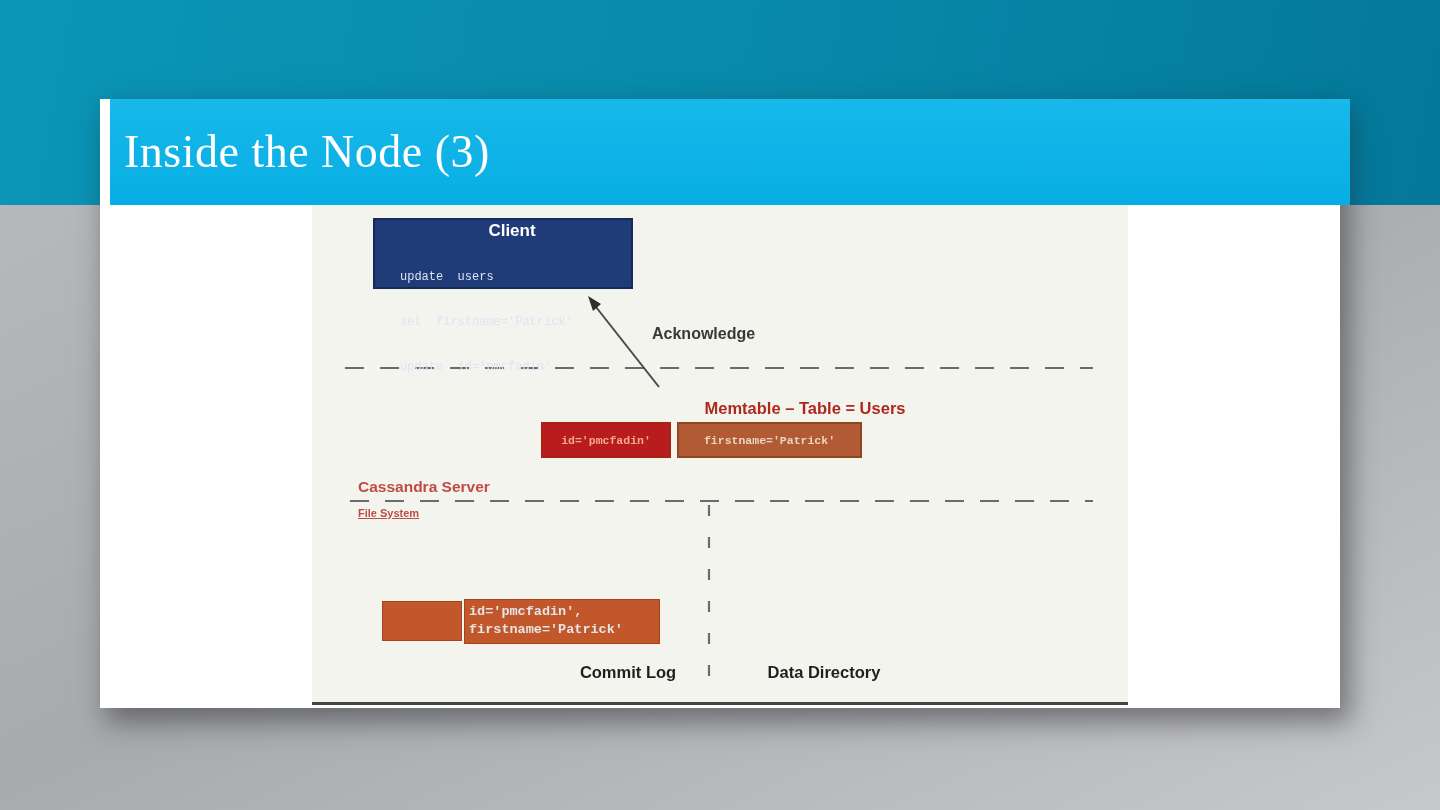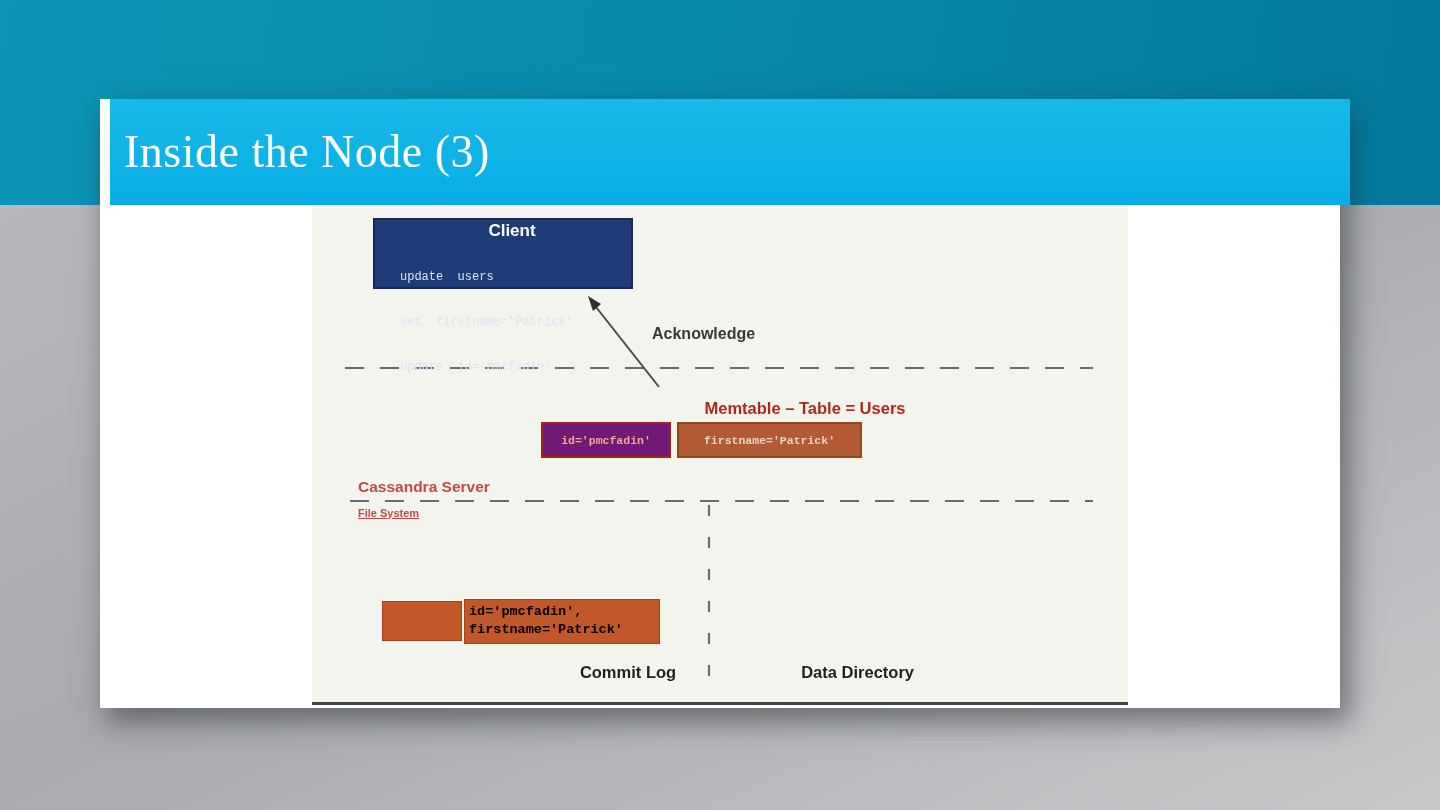--- a/index.html
+++ b/index.html
@@ -109,35 +109,35 @@
     position: absolute; left: 46px; top: 302px;
     font-size: 11px; font-weight: 700; color: #c04b43; text-decoration: underline;
   }
   .clog-label {
     position: absolute; left: 226px; top: 458px; width: 180px;
     text-align: center;
     font-size: 16.5px; font-weight: 700; color: #1f1f1f;
   }
   .ddir-label {
     position: absolute; left: 422px; top: 458px; width: 180px;
-    text-align: right;
+    text-align: center;
     font-size: 16.5px; font-weight: 700; color: #1f1f1f;
   }
 
   
   .cell {
     position: absolute; top: 217px; height: 36px;
     font-family: "Liberation Mono", "DejaVu Sans Mono", monospace;
     font-size: 11.5px; font-weight: 700;
     display: flex; align-items: center; justify-content: center;
     white-space: nowrap;
   }
   .cell-id {
     left: 229px; width: 130px;
-    background: #701a75; border: 2px solid #a92112; color: #f2a993;
+    background: #b91c1c; border: 2px solid #a92112; color: #f2a993;
   }
   .cell-firstname {
     left: 365px; width: 185px;
     background: #b15a33; border: 2px solid #8f4722; color: #e9d6c0;
   }
   .cell-lastname {
     left: 555px; width: 170px;
     background: #b15a33; border: 2px solid #8f4722; color: #e9d6c0;
   }
 
@@ -146,21 +146,21 @@
     position: absolute; left: 70px; top: 396px;
     width: 80px; height: 40px;
     background: #c1572a; border: 1px solid #a5431c;
   }
   .clog-box-b {
     position: absolute; left: 152px; top: 394px;
     width: 196px; height: 45px;
     background: #c1572a; border: 1px solid #a5431c;
     font-family: "Liberation Mono", "DejaVu Sans Mono", monospace;
     font-size: 13.5px; font-weight: 700; line-height: 18px;
-    color: #000000;
+    color: #e5e5e5;
     padding: 3px 0 0 4px;
     white-space: pre;
     overflow: visible;
   }
 </style>
 </head>
 <body>
 
 <div class="stage">
 

